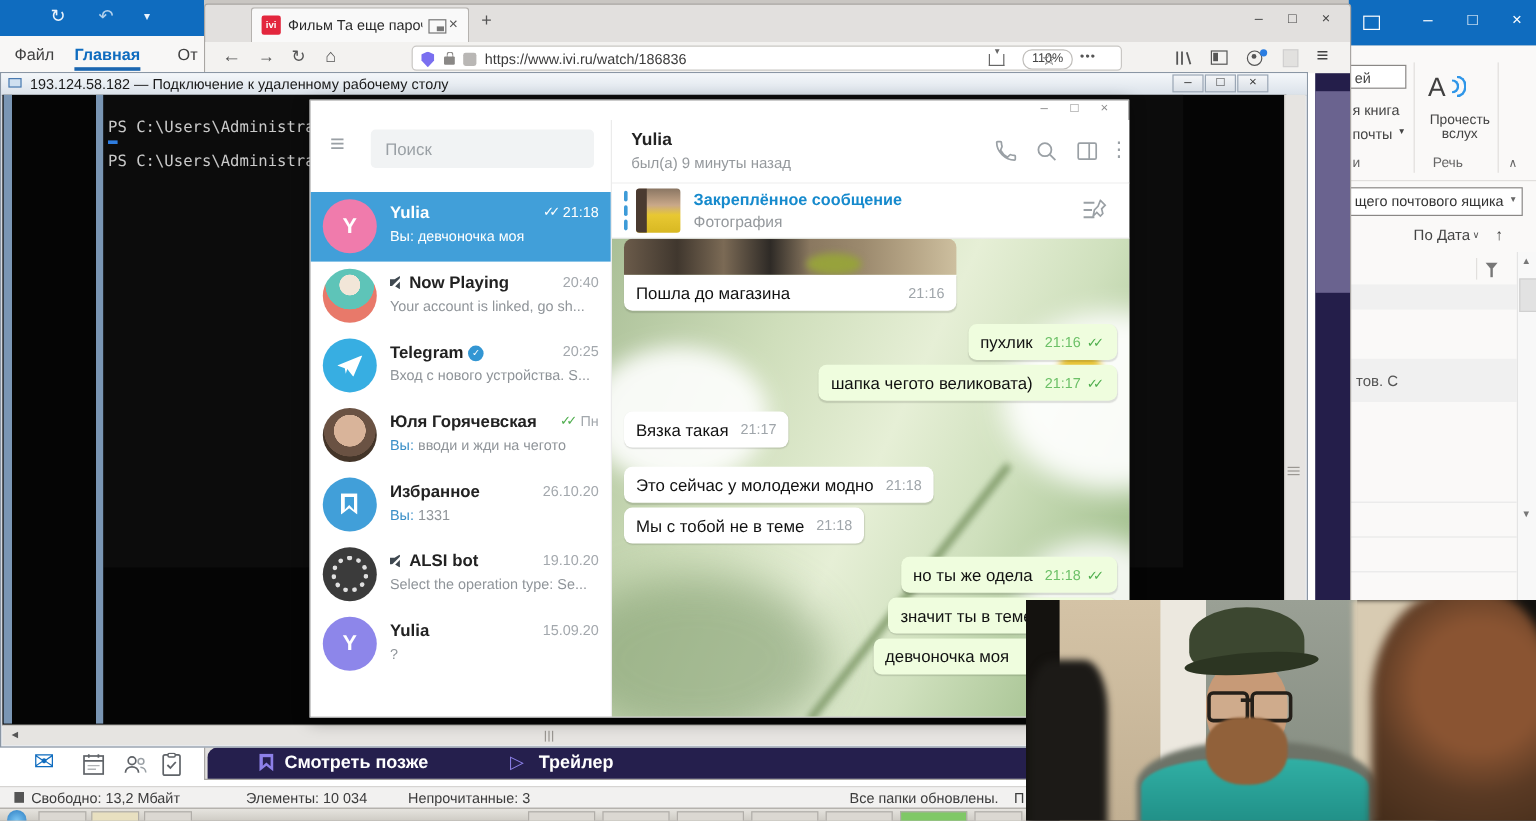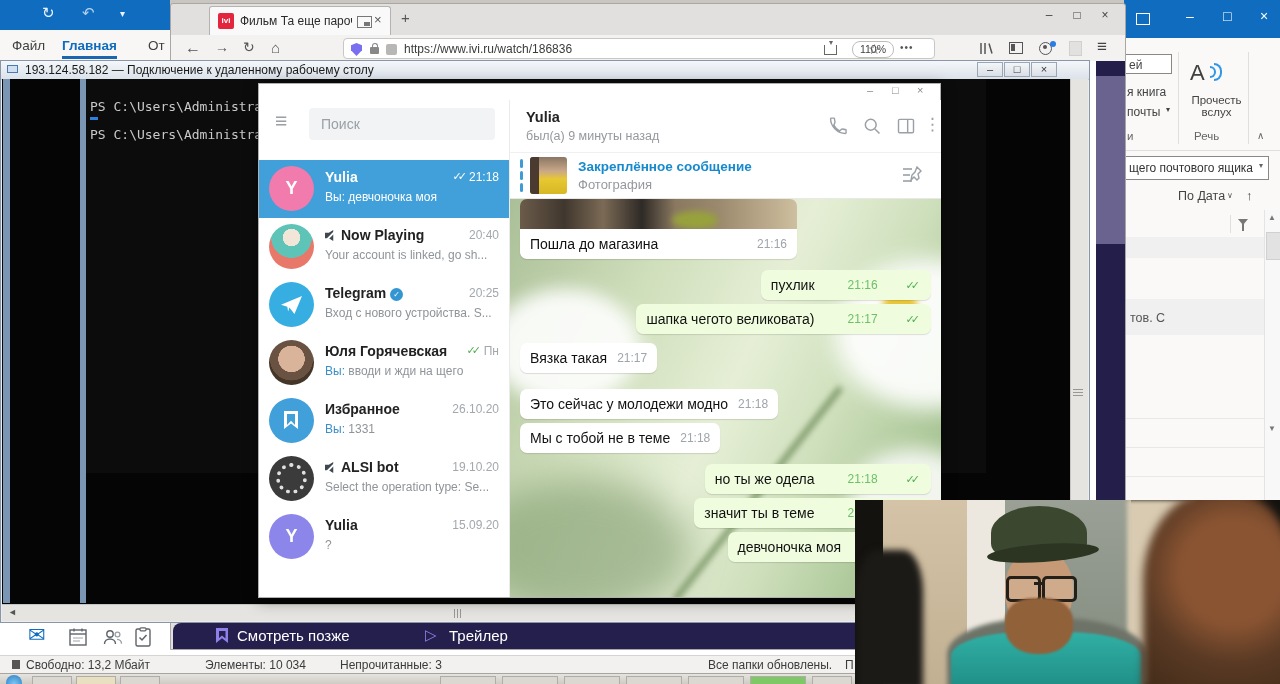--- a/index.html
+++ b/index.html
@@ -61,21 +61,21 @@
   .acct{width:13px;height:13px;border:1.5px solid #555;border-radius:50%;box-sizing:border-box;}
   .acct::before{content:"";position:absolute;left:3.2px;top:2.4px;width:4px;height:4px;border-radius:50%;background:#555;}
   .bluedot{position:absolute;left:10px;top:-2px;width:6px;height:6px;background:#2a7de1;border-radius:50%;}
   .pageico{width:11px;height:13px;background:#d8d6d4;border:1px solid #bbb;}
   .navy-col{position:absolute;left:918px;top:57px;width:36px;height:562px;background:#fff;}
   .navy-track{position:absolute;left:7px;top:0;width:29px;height:562px;background:#241e4a;}
   .navy-thumb{position:absolute;left:0;top:15px;width:100%;height:168px;background:#6a638f;}
   .navybar{position:absolute;left:2px;top:619px;width:951px;height:26px;background:#251f4d;border-radius:8px 0 0 0;}
   .bm-ic{position:absolute;left:43px;top:5px;width:12px;height:15px;background:#8d80e8;clip-path:polygon(0 0,100% 0,100% 100%,50% 68%,0 100%);}
   .bm-ic::after{content:"";position:absolute;left:2.5px;top:2.5px;width:7px;height:8px;background:#251f4d;clip-path:polygon(0 0,100% 0,100% 100%,50% 62%,0 100%);}
-  .navybar .lbl{position:absolute;top:4px;color:#fff;font-weight:normal;font-size:15px;white-space:nowrap;}
+  .navybar .lbl{position:absolute;top:4px;color:#fff;font-weight:bold;font-size:15px;white-space:nowrap;}
   .navybar .play{position:absolute;left:252px;top:3px;color:#8d80e8;font-size:15px;}
   
   .rdp{left:0;top:60px;width:1090px;height:563px;background:#e9ecf0;border:1px solid #8a96a4;box-sizing:border-box;z-index:3;}
   .rdp-title{position:absolute;left:0;top:0;width:100%;height:18px;background:linear-gradient(#f4f7fa,#dbe2ea);border-bottom:1px solid #c2ccd6;}
   .rdp-ico{position:absolute;left:6px;top:4px;width:11px;height:8px;border:1.5px solid #4a7ab0;background:#cfe0f0;box-sizing:border-box;}
   .rdp-title .t{position:absolute;left:24px;top:2px;font-size:12px;color:#1a1a1a;white-space:nowrap;}
   .rdp-wc{position:absolute;top:1px;width:26px;height:15px;background:linear-gradient(#f4f6f8,#d9dfe6);border:1px solid #9aa6b4;box-sizing:border-box;text-align:center;font-size:11px;line-height:13px;color:#333;}
   .rdp-content{position:absolute;left:1px;top:18px;width:1070px;height:526px;background:#050505;overflow:hidden;}
   .bluestrip{position:absolute;top:0;height:524px;background:#8fb0d4;opacity:.85;}
   .term{position:absolute;left:84px;top:0;width:900px;height:394px;background:#0c0c0c;}
@@ -124,21 +124,21 @@
   .pin-thumb::after{content:"";position:absolute;left:0;top:0;width:9px;height:100%;background:#4a3a30;}
   .pinned .t1{position:absolute;left:68px;top:6px;font-size:13.5px;color:#168acd;font-weight:bold;}
   .pinned .t2{position:absolute;left:68px;top:24px;font-size:13px;color:#95999d;}
   .msgs{flex:1;position:relative;overflow:hidden;background:linear-gradient(115deg,#aabf97 0%,#cfdebb 28%,#e6efd6 50%,#cfe0bd 68%,#a8c494 88%,#93b07e 100%);}
   .blob{position:absolute;border-radius:50%;}
   .msg-flow{position:absolute;left:0;top:0;width:100%;height:100%;padding:0 10px;box-sizing:border-box;display:flex;flex-direction:column;}
   .brow{display:flex;}
   .brow.out{justify-content:flex-end;}
   .bub{background:#fff;border-radius:7px;padding:7px 10px;font-size:14px;color:#111;display:flex;align-items:flex-end;box-shadow:0 1px 1px rgba(0,0,0,.12);white-space:nowrap;}
   .bub .tme{font-size:12px;color:#9fa5aa;margin-left:10px;padding-bottom:1px;}
-  .brow.out .bub{background:#effdde;gap:23px;}
+  .brow.out .bub{background:#effdde;}
   .brow.out .tme{color:#6cc067;}
   .bub .cks{font-size:11px;color:#4fae4e;letter-spacing:-4px;margin-left:5px;padding-right:5px;padding-bottom:1px;}
   .photo-msg{width:277px;}
   .photo-img{height:30px;border-radius:7px 7px 0 0;
      background:linear-gradient(90deg,#6b5b4a 0%,#40372e 16%,#7b6a55 30%,#2e2a26 44%,#8a7860 56%,#9c8a6e 72%,#b5a485 86%,#cdbf9f 100%);position:relative;overflow:hidden;}
   .photo-img::after{content:"";position:absolute;left:55%;top:40%;width:46px;height:18px;background:#97a23c;border-radius:50%;filter:blur(3px);}
   .photo-msg .bub{border-radius:0 0 7px 7px;justify-content:space-between;}
   .tg-input{height:43px;border-top:1px solid #e6e6e6;background:#fff;position:relative;flex:none;}
   .tg-msgfield{position:absolute;left:48px;top:10px;width:300px;border:none;outline:none;font-size:14px;color:#333;font-family:"Liberation Sans",sans-serif;background:transparent;}
   .tg-msgfield::placeholder{color:#9ba1a6;}
@@ -383,21 +383,21 @@
       <span class="nm"><span>Telegram</span><span class="vbadge">✓</span></span>
       <span class="tm">20:25</span>
       <span class="pv">Вход с нового устройства. S...</span>
     </div>
 
     <div class="chat-row" style="top:234px">
       <span class="av" style="background:radial-gradient(circle at 50% 42%,#d9b49a 0 38%,#6a5243 39% 62%,#443529 63%)"></span>
       <span class="nm">Юля Горячевская</span>
       <span class="ck" style="right:32px">✓✓</span>
       <span class="tm">Пн</span>
-      <span class="pv"><span style="color:#3a8fc7">Вы:</span> <span>вводи и жди на щего</span></span>
+      <span class="pv"><span style="color:#3a8fc7">Вы:</span> <span>вводи и жди на чегото</span></span>
     </div>
 
     <div class="chat-row" style="top:292px">
       <span class="av" style="background:#419fd9">
           <i class="bmark"></i>
         </span>
       <span class="nm">Избранное</span>
       <span class="tm">26.10.20</span>
       <span class="pv"><span style="color:#3a8fc7">Вы:</span> <span>1331</span></span>
     </div>

